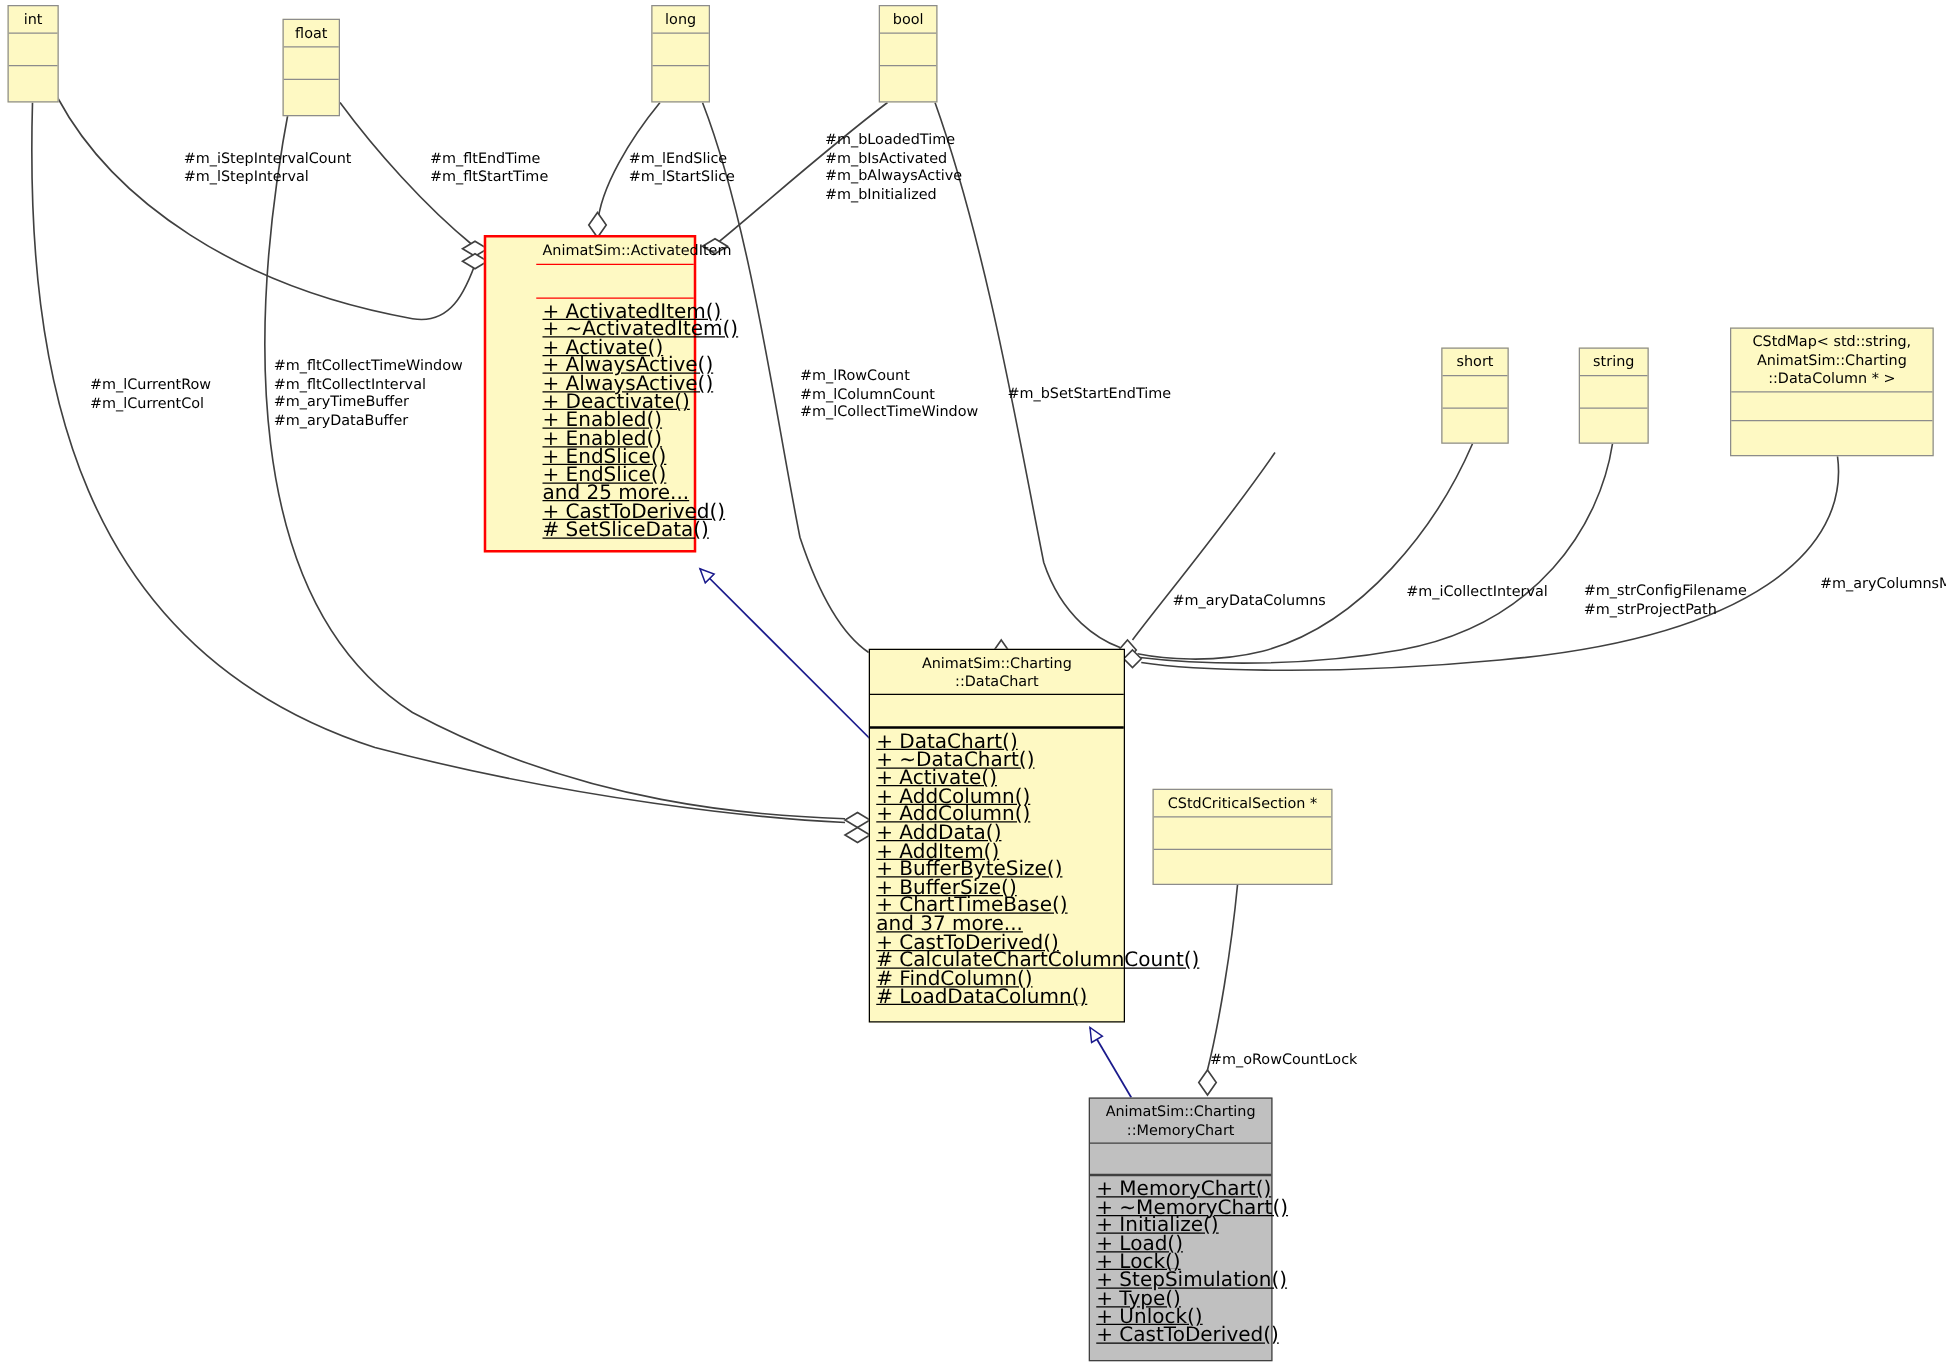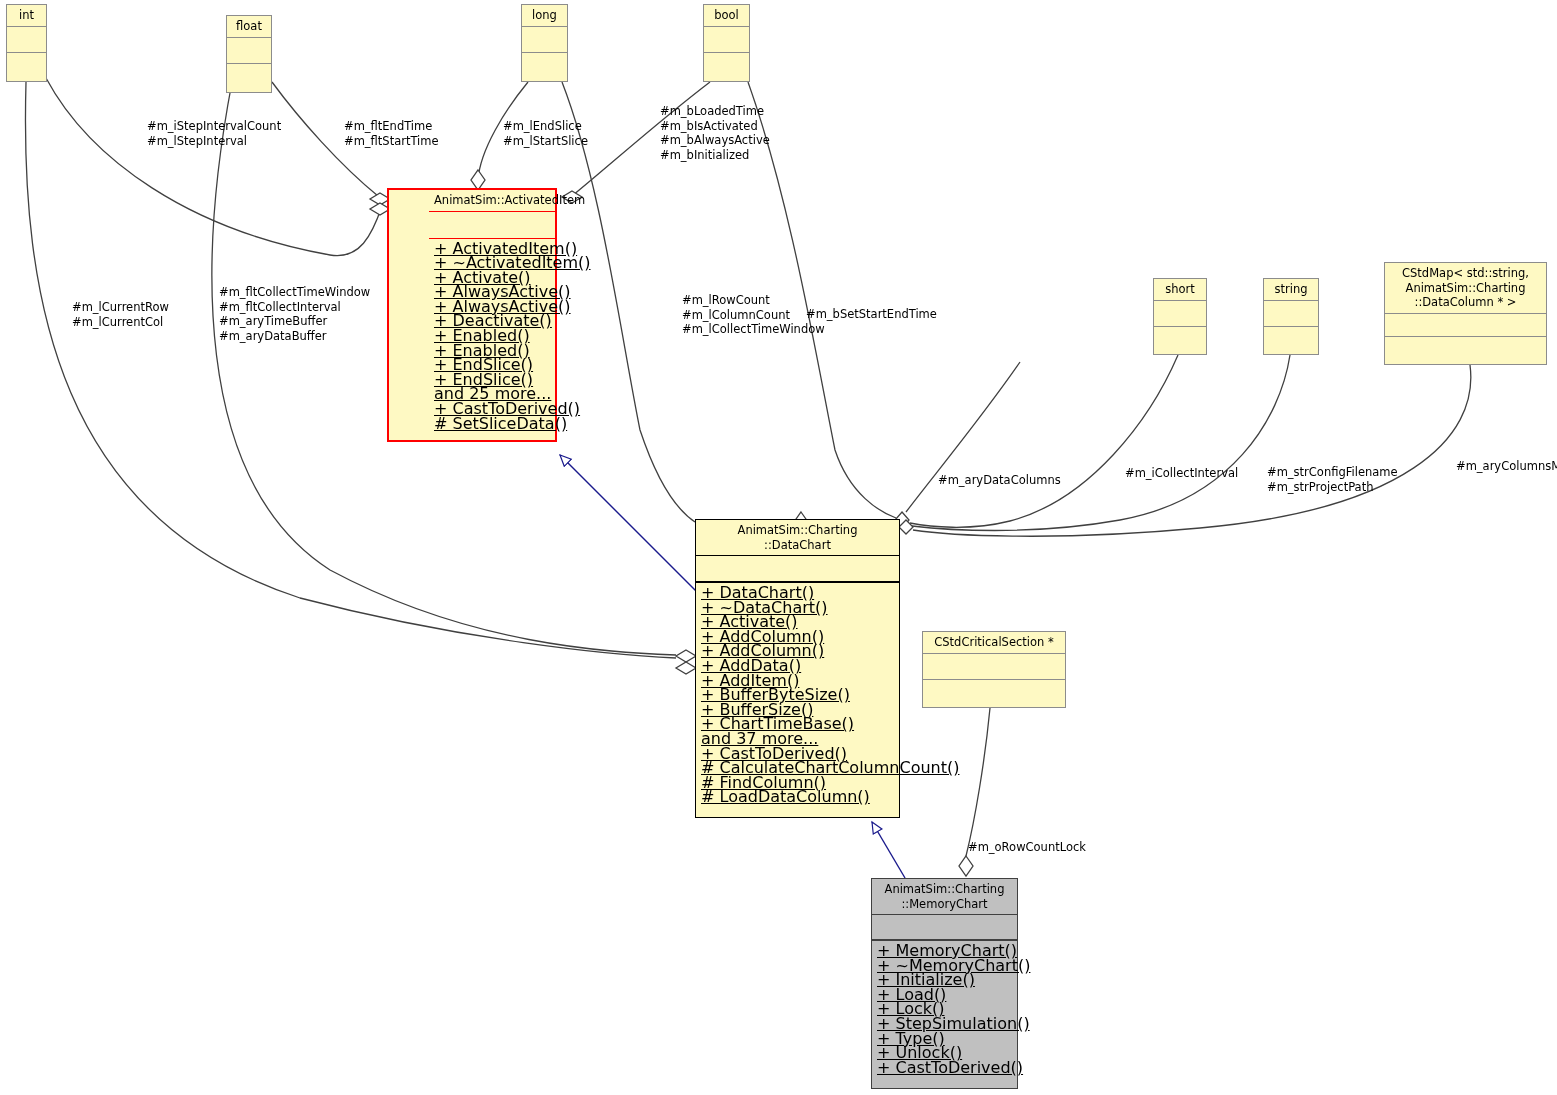--- a/index.html
+++ b/index.html
@@ -259,21 +259,21 @@
 #m_bInitialized</div>
 
   <div class="elabel" style="left:72px;top:300px;width:110px;">#m_lCurrentRow
 #m_lCurrentCol</div>
 
   <div class="elabel" style="left:219px;top:285px;width:155px;">#m_fltCollectTimeWindow
 #m_fltCollectInterval
 #m_aryTimeBuffer
 #m_aryDataBuffer</div>
 
-  <div class="elabel" style="left:640px;top:293px;width:150px;margin-left:42px;">#m_lRowCount
+  <div class="elabel" style="left:640px;top:293px;width:150px;">#m_lRowCount
 #m_lColumnCount
 #m_lCollectTimeWindow</div>
 
   <div class="elabel" style="left:806px;top:307px;width:132px;">#m_bSetStartEndTime</div>
 
   <div class="elabel" style="left:938px;top:473px;width:122px;">#m_aryDataColumns</div>
 
   <div class="elabel" style="left:1125px;top:466px;width:119px;">#m_iCollectInterval</div>
 
   <div class="elabel" style="left:1267px;top:465px;width:132px;">#m_strConfigFilename

